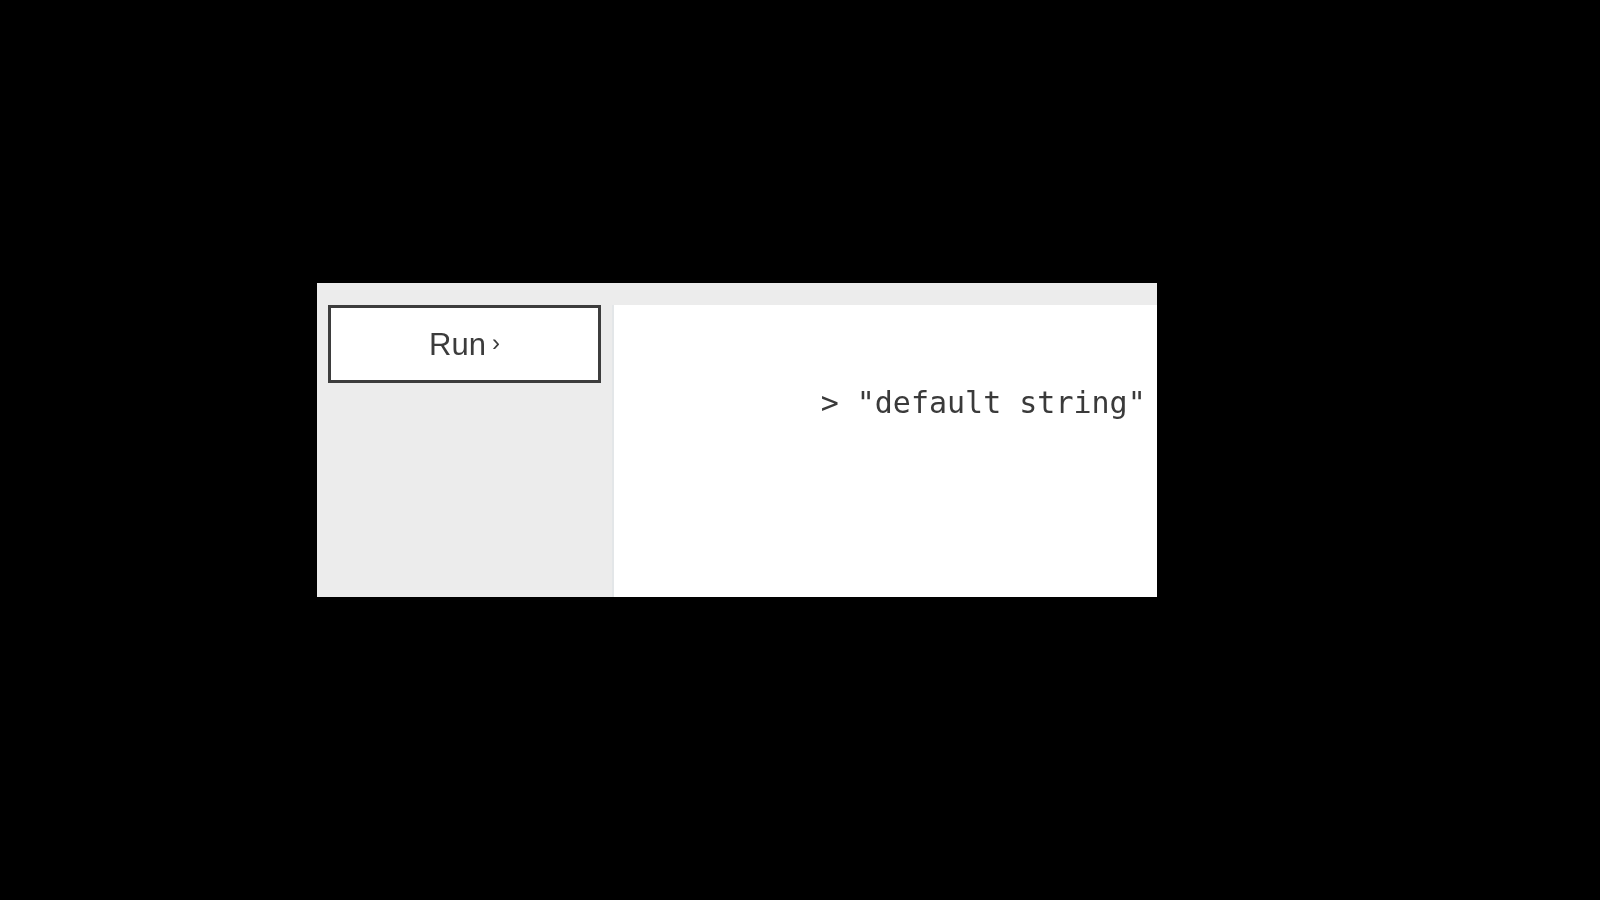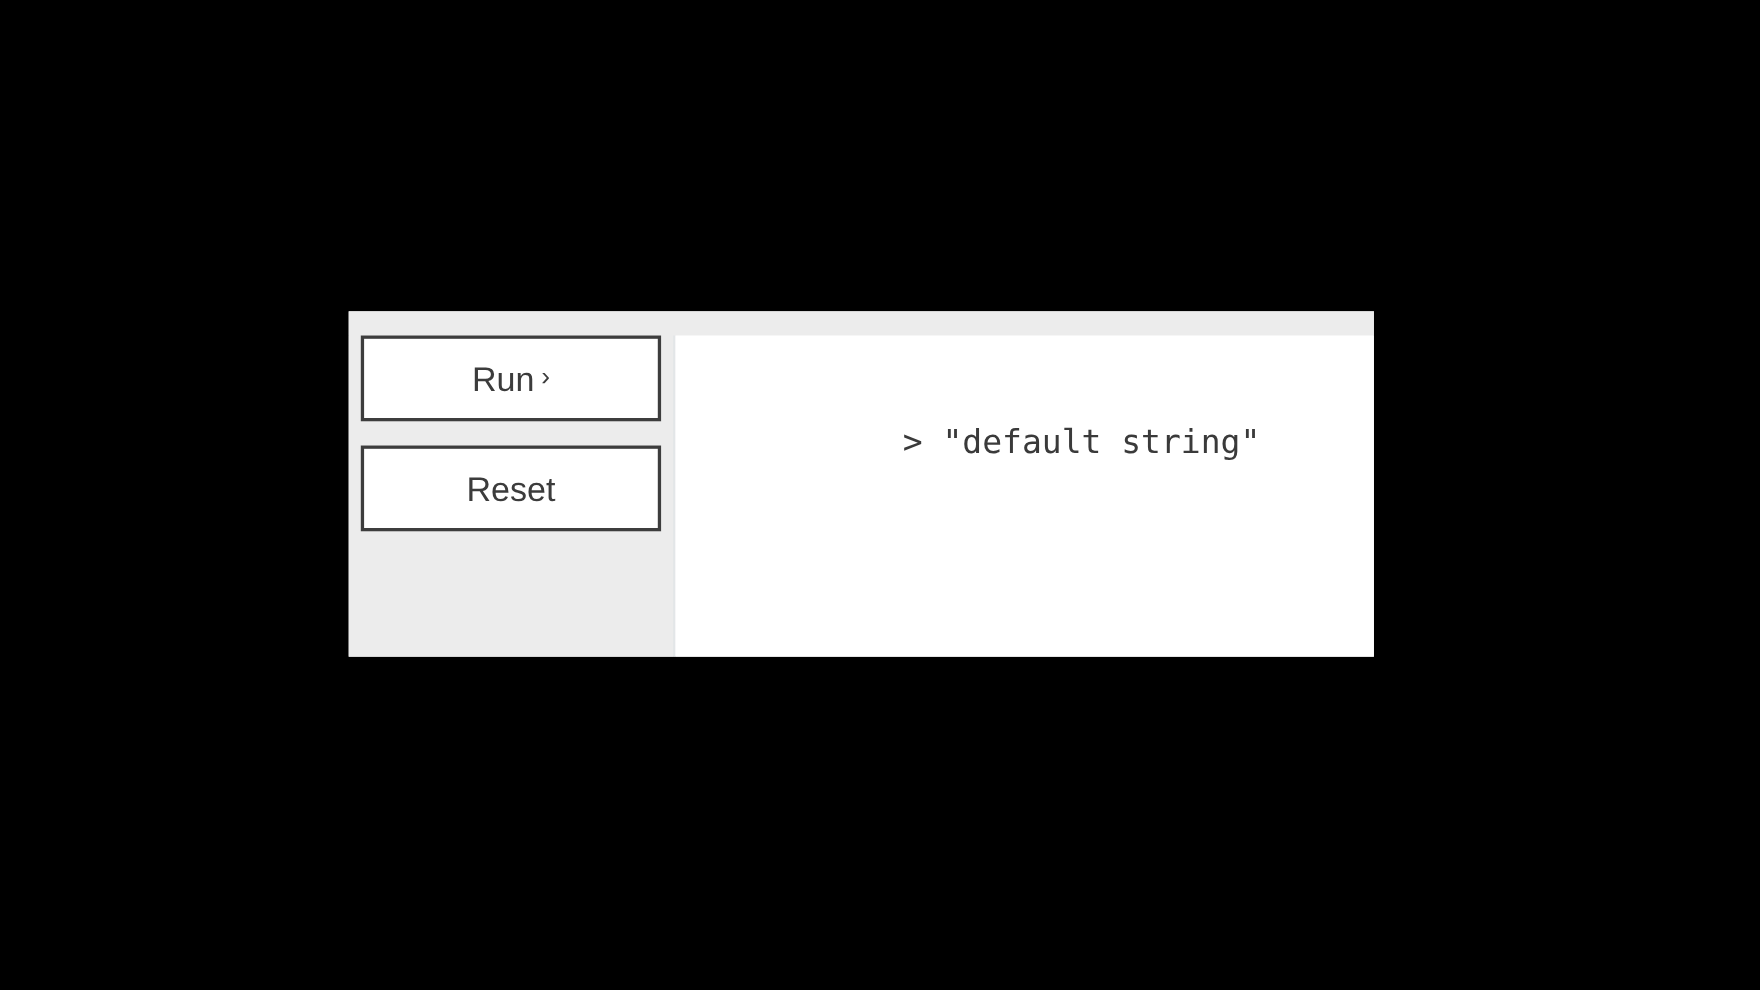--- a/index.html
+++ b/index.html
@@ -20,21 +20,21 @@
     width: 1600px;
     height: 900px;
     background: #000000;
   }
 
   
   #widget {
     position: absolute;
     left: 317px;
     top: 283px;
-    width: 932px;
+    width: 840px;
     height: 314px;
     background: #ececec;
     display: flex;
     flex-direction: column;
     box-sizing: border-box;
   }
 
   
   #top-strip {
     width: 100%;
@@ -138,23 +138,20 @@
 
     <div id="widget-body">
 
       <div id="controls-panel">
 
         <div class="ctrl-button">
           <span class="btn-label">Run</span>
           <span class="btn-chevron">›</span>
         </div>
 
-        <div class="ctrl-button">
-          <span class="btn-label">Reset</span>
-        </div>
 
       </div>
 
       <div id="gutter"></div>
 
       <div id="console">
 
         <div class="console-line">
           <span class="console-prompt">&gt; </span><span class="console-text">"default string"</span>
         </div>

